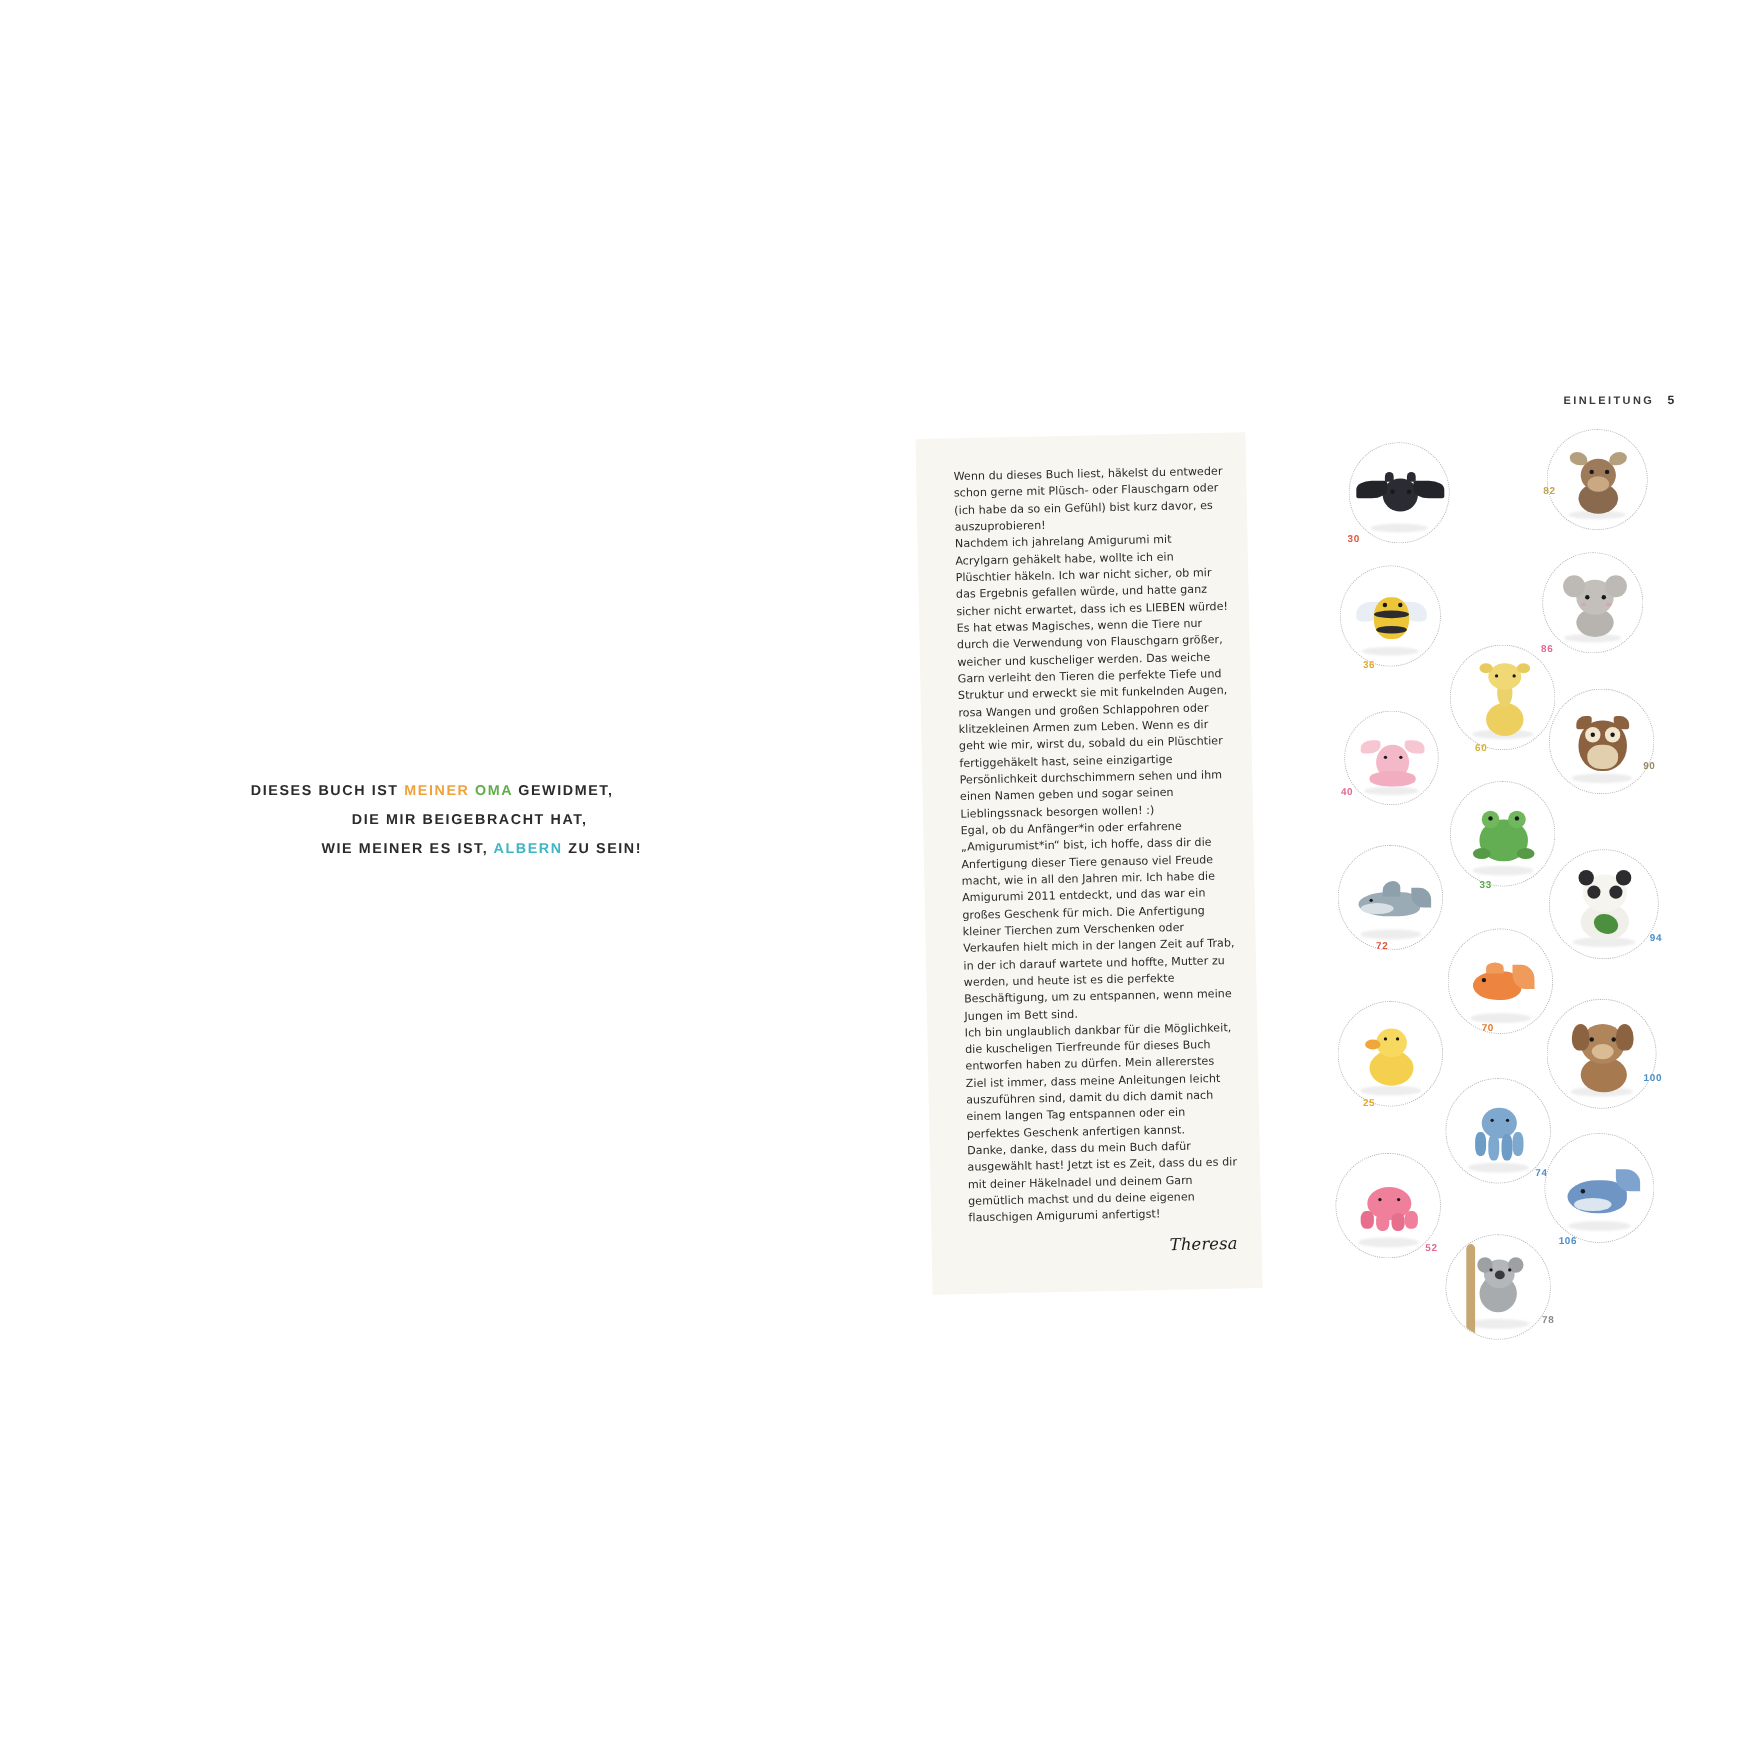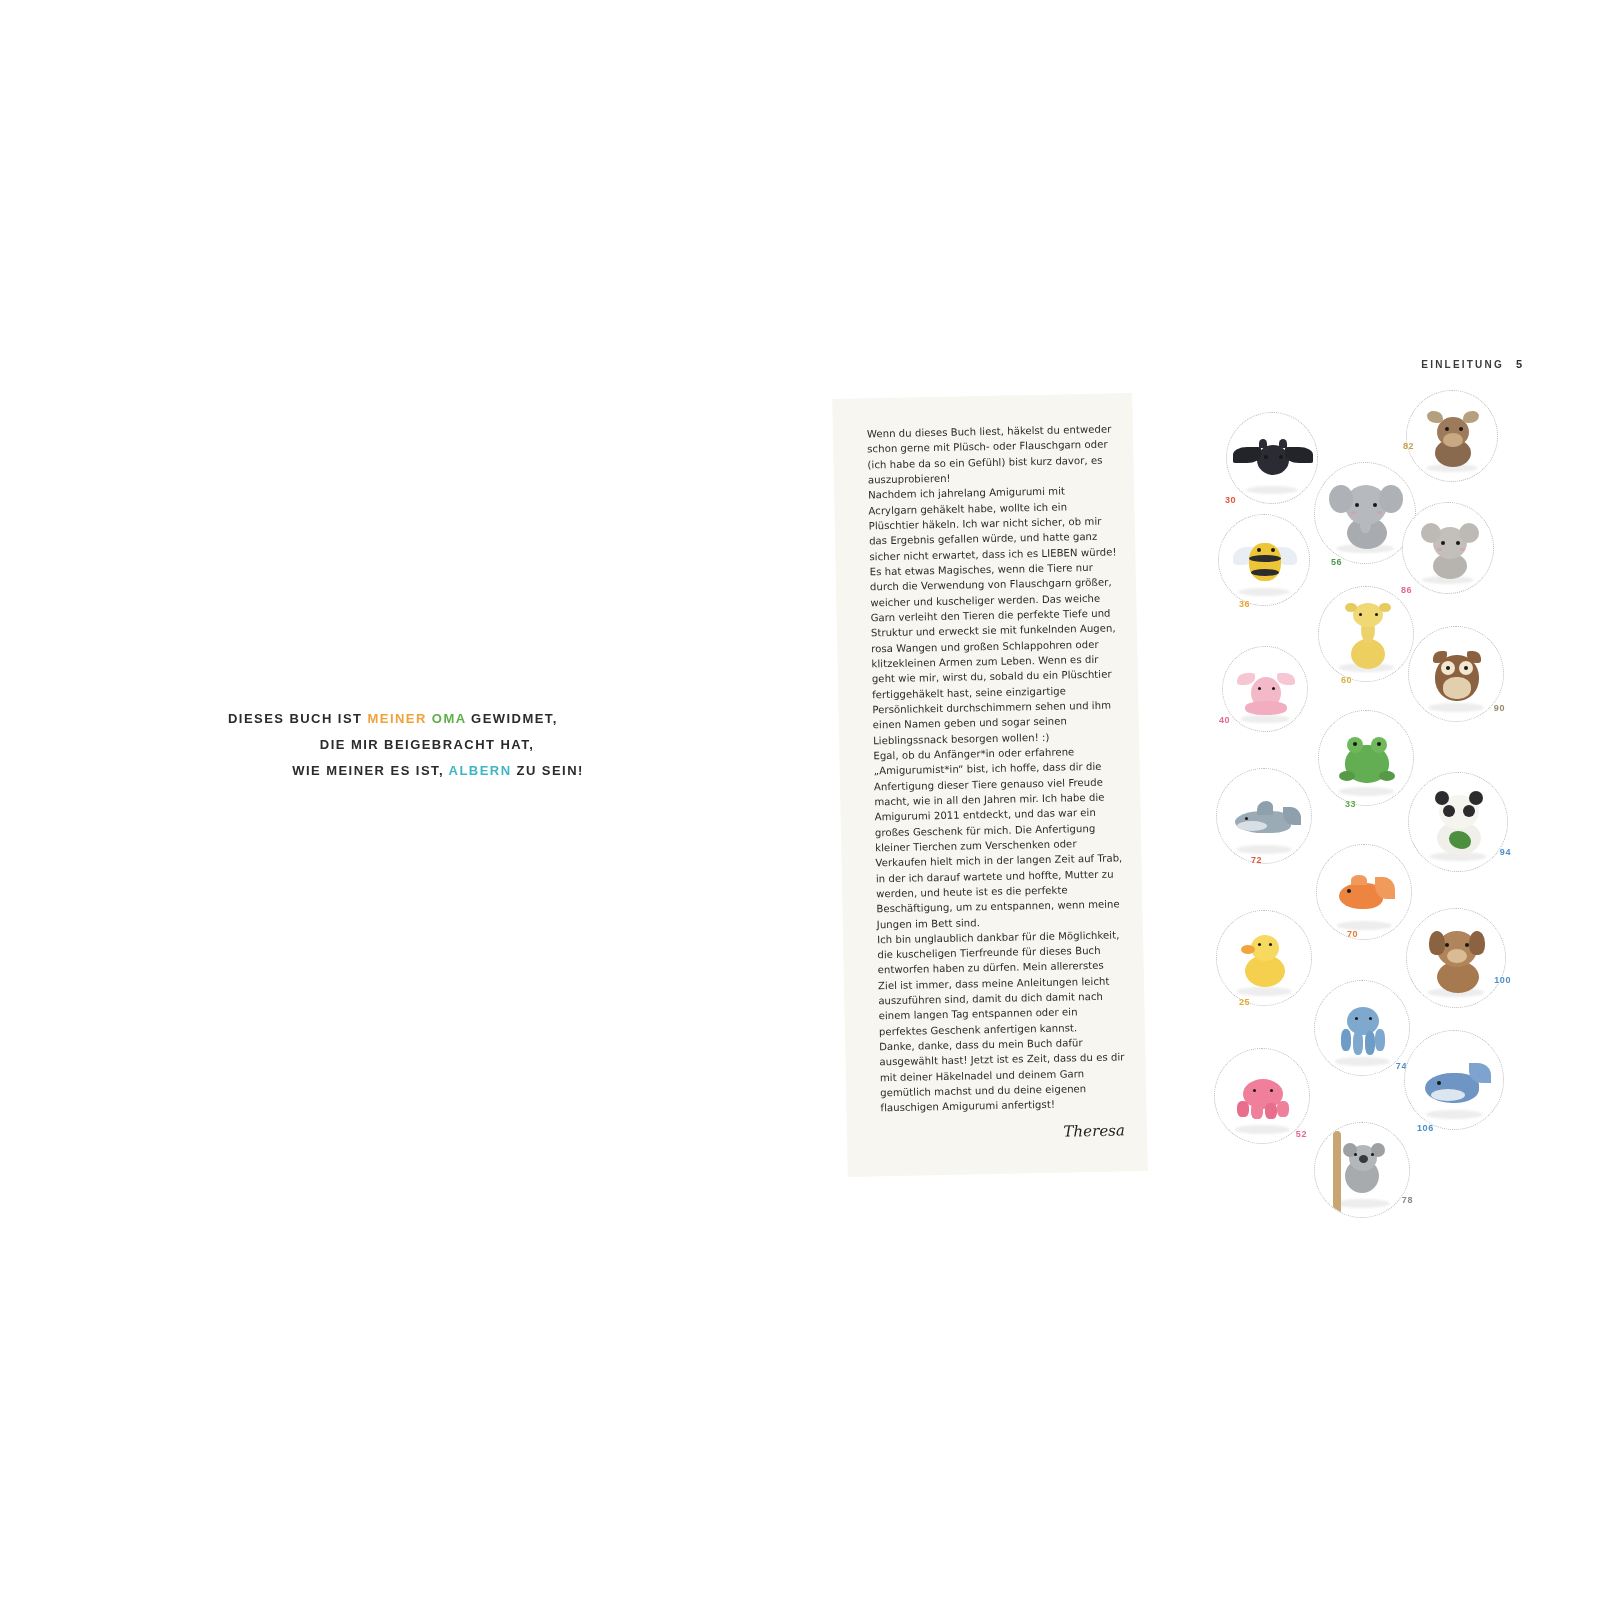--- a/index.html
+++ b/index.html
@@ -164,21 +164,21 @@
     <p>Nachdem ich jahrelang Amigurumi mit Acrylgarn gehäkelt habe, wollte ich ein Plüschtier häkeln. Ich war nicht sicher, ob mir das Ergebnis gefallen würde, und hatte ganz sicher nicht erwartet, dass ich es LIEBEN würde! Es hat etwas Magisches, wenn die Tiere nur durch die Verwendung von Flauschgarn größer, weicher und kuscheliger werden. Das weiche Garn verleiht den Tieren die perfekte Tiefe und Struktur und erweckt sie mit funkelnden Augen, rosa Wangen und großen Schlappohren oder klitzekleinen Armen zum Leben. Wenn es dir geht wie mir, wirst du, sobald du ein Plüschtier fertiggehäkelt hast, seine einzigartige Persönlichkeit durchschimmern sehen und ihm einen Namen geben und sogar seinen Lieblingssnack besorgen wollen! :)</p>
     <p>Egal, ob du Anfänger*in oder erfahrene „Amigurumist*in“ bist, ich hoffe, dass dir die Anfertigung dieser Tiere genauso viel Freude macht, wie in all den Jahren mir. Ich habe die Amigurumi 2011 entdeckt, und das war ein großes Geschenk für mich. Die Anfertigung kleiner Tierchen zum Verschenken oder Verkaufen hielt mich in der langen Zeit auf Trab, in der ich darauf wartete und hoffte, Mutter zu werden, und heute ist es die perfekte Beschäftigung, um zu entspannen, wenn meine Jungen im Bett sind.</p>
     <p>Ich bin unglaublich dankbar für die Möglichkeit, die kuscheligen Tierfreunde für dieses Buch entworfen haben zu dürfen. Mein allererstes Ziel ist immer, dass meine Anleitungen leicht auszuführen sind, damit du dich damit nach einem langen Tag entspannen oder ein perfektes Geschenk anfertigen kannst.</p>
     <p>Danke, danke, dass du mein Buch dafür ausgewählt hast! Jetzt ist es Zeit, dass du es dir mit deiner Häkelnadel und deinem Garn gemütlich machst und du deine eigenen flauschigen Amigurumi anfertigst!</p>
     <div id="signature">Theresa</div>
   </div>
 </div>
 
 <div id="gallery">
 
-  <div class="thumb" style="left:36px; top:32px; width:92px; height:92px;">
+  <div class="thumb" style="left:36px; top:22px; width:92px; height:92px;">
     <div class="stage">
       <div class="shadow"></div>
       <div class="blob" style="left:30px; top:32px; width:32px; height:30px; background:#2b2c33;"></div>
       <div class="blob" style="left:6px; top:34px; width:28px; height:16px; background:#23242a; border-radius:50% 10% 50% 10%;"></div>
       <div class="blob" style="left:58px; top:34px; width:28px; height:16px; background:#23242a; border-radius:10% 50% 10% 50%;"></div>
       <div class="blob" style="left:32px; top:26px; width:8px; height:9px; background:#2b2c33; border-radius:50% 50% 0 0;"></div>
       <div class="blob" style="left:52px; top:26px; width:8px; height:9px; background:#2b2c33; border-radius:50% 50% 0 0;"></div>
       <div class="eye" style="left:37px; top:42px;"></div>
       <div class="eye" style="left:52px; top:42px;"></div>
     </div>
@@ -192,35 +192,20 @@
       <div class="blob" style="left:30px; top:26px; width:32px; height:30px; background:#9d7a5a;"></div>
       <div class="blob" style="left:20px; top:20px; width:16px; height:12px; background:#b4a07e; border-radius:40% 60% 30% 60%;"></div>
       <div class="blob" style="left:56px; top:20px; width:16px; height:12px; background:#b4a07e; border-radius:60% 40% 60% 30%;"></div>
       <div class="blob" style="left:36px; top:42px; width:20px; height:14px; background:#caa882;"></div>
       <div class="eye" style="left:38px; top:36px;"></div>
       <div class="eye" style="left:52px; top:36px;"></div>
     </div>
     <div class="pg" style="left:-4px; top:50px; color:#c8a24a;">82</div>
   </div>
 
-  <div class="thumb" style="left:124px; top:82px; width:102px; height:102px;">
-    <div class="stage">
-      <div class="shadow"></div>
-      <div class="blob" style="left:32px; top:54px; width:40px; height:32px; background:#a8abaf;"></div>
-      <div class="blob" style="left:30px; top:22px; width:42px; height:40px; background:#b6b9bd;"></div>
-      <div class="blob" style="left:14px; top:22px; width:24px; height:28px; background:#aeb1b5;"></div>
-      <div class="blob" style="left:64px; top:22px; width:24px; height:28px; background:#aeb1b5;"></div>
-      <div class="blob" style="left:45px; top:48px; width:11px; height:22px; background:#b6b9bd; border-radius:40%;"></div>
-      <div class="eye" style="left:40px; top:40px;"></div>
-      <div class="eye" style="left:58px; top:40px;"></div>
-      <div class="cheek" style="left:36px; top:48px;"></div>
-      <div class="cheek" style="left:62px; top:48px;"></div>
-    </div>
-    <div class="pg" style="left:16px; bottom:-4px; color:#4f9b4b;">56</div>
-  </div>
 
   <div class="thumb" style="left:28px; top:134px; width:92px; height:92px;">
     <div class="stage">
       <div class="shadow"></div>
       <div class="blob" style="left:14px; top:32px; width:24px; height:18px; background:#e8eef4; border-radius:60% 20% 60% 20%;"></div>
       <div class="blob" style="left:54px; top:32px; width:24px; height:18px; background:#e8eef4; border-radius:20% 60% 20% 60%;"></div>
       <div class="blob" style="left:30px; top:28px; width:32px; height:38px; background:#edc637; border-radius:45%;"></div>
       <div class="blob" style="left:30px; top:40px; width:32px; height:7px; background:#2c2c2e;"></div>
       <div class="blob" style="left:32px; top:54px; width:28px; height:7px; background:#2c2c2e;"></div>
       <div class="eye" style="left:38px; top:33px;"></div>
@@ -276,21 +261,21 @@
       <div class="shadow"></div>
       <div class="blob" style="left:26px; top:28px; width:44px; height:46px; background:#8b6140; border-radius:48%;"></div>
       <div class="blob" style="left:24px; top:24px; width:14px; height:12px; background:#8b6140; border-radius:60% 20% 60% 20%;"></div>
       <div class="blob" style="left:58px; top:24px; width:14px; height:12px; background:#8b6140; border-radius:20% 60% 20% 60%;"></div>
       <div class="blob" style="left:34px; top:50px; width:28px; height:22px; background:#e2cfae; border-radius:45%;"></div>
       <div class="blob" style="left:32px; top:34px; width:14px; height:14px; background:#f2e6cf;"></div>
       <div class="blob" style="left:50px; top:34px; width:14px; height:14px; background:#f2e6cf;"></div>
       <div class="eye" style="left:37px; top:39px;"></div>
       <div class="eye" style="left:55px; top:39px;"></div>
     </div>
-    <div class="pg" style="right:-2px; bottom:8px; color:#9a8a6a;">90</div>
+    <div class="pg" style="right:-2px; bottom:20px; color:#9a8a6a;">90</div>
   </div>
 
   <div class="thumb" style="left:128px; top:330px; width:96px; height:96px;">
     <div class="stage">
       <div class="shadow"></div>
       <div class="blob" style="left:26px; top:34px; width:44px; height:38px; background:#63ad53; border-radius:48%;"></div>
       <div class="blob" style="left:28px; top:26px; width:16px; height:16px; background:#6fb85c;"></div>
       <div class="blob" style="left:52px; top:26px; width:16px; height:16px; background:#6fb85c;"></div>
       <div class="eye" style="left:34px; top:31px;"></div>
       <div class="eye" style="left:58px; top:31px;"></div>

